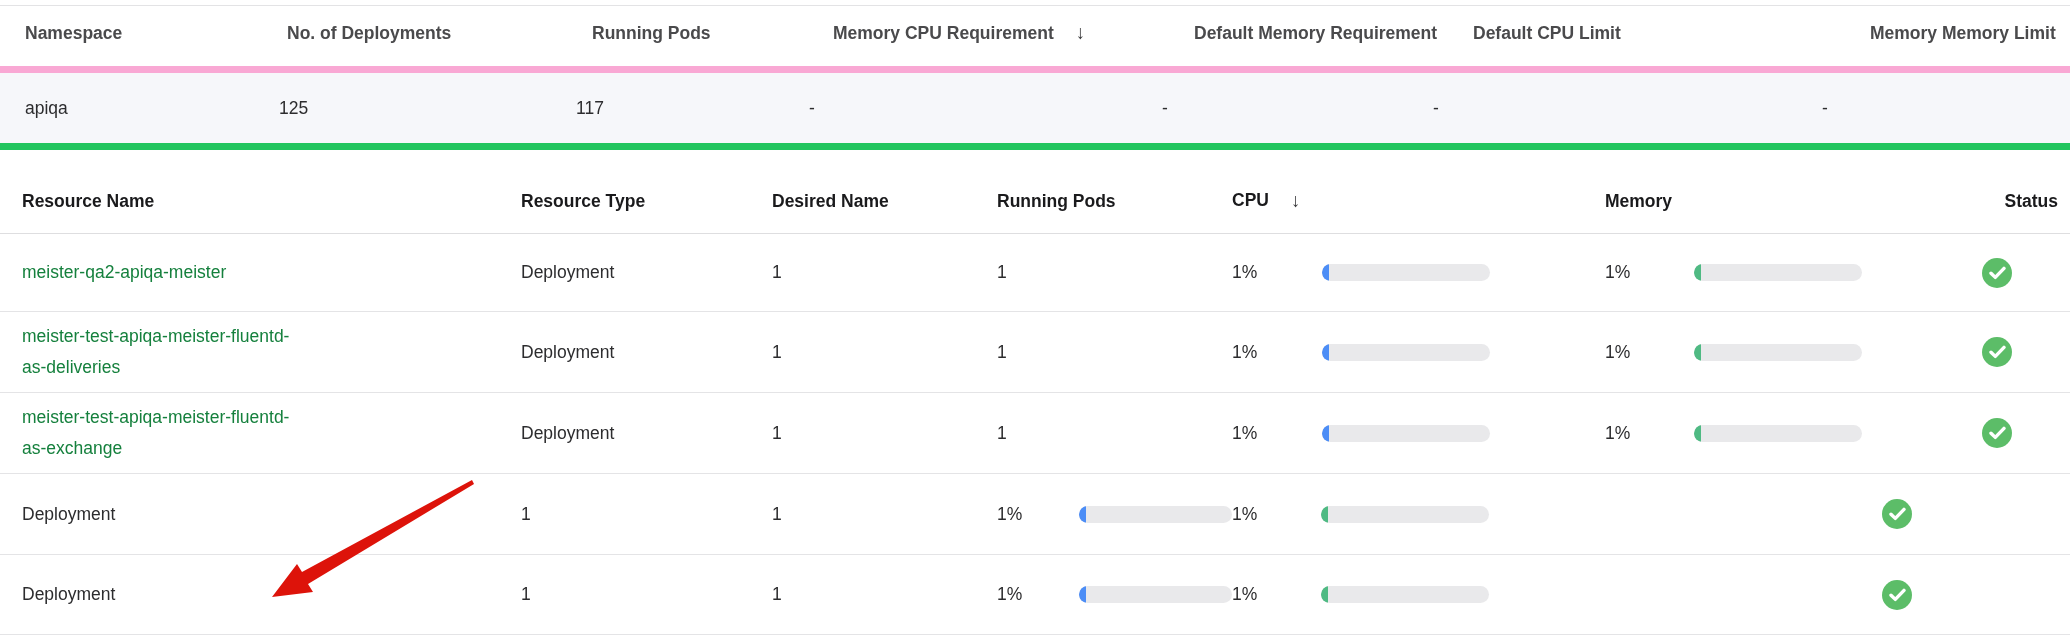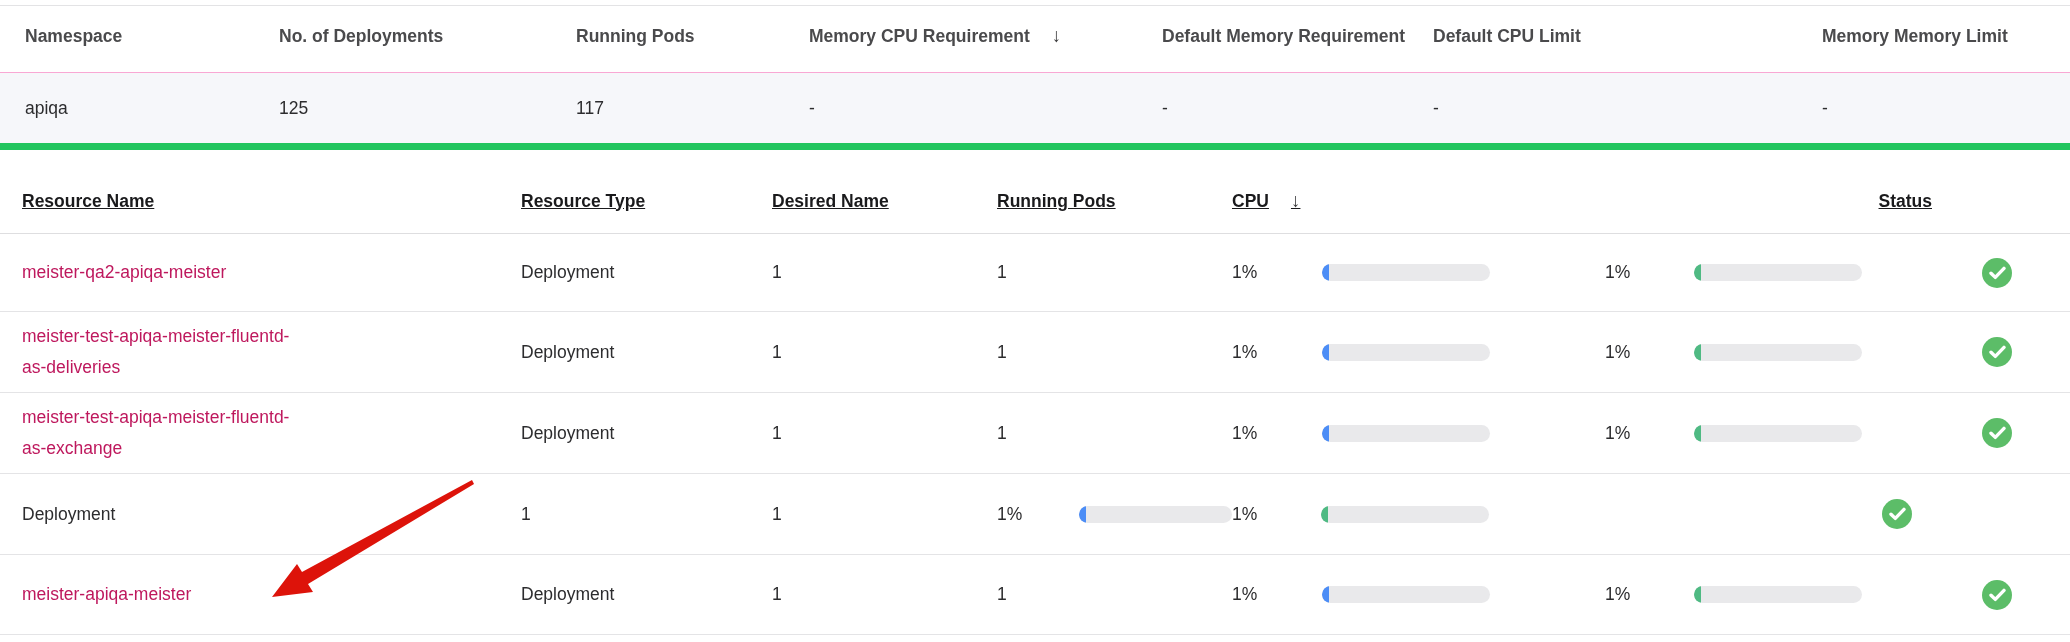--- a/index.html
+++ b/index.html
@@ -6,35 +6,35 @@
   html,body { background:#ffffff; }
   body {
     width:2070px; height:642px; position:relative; overflow:hidden;
     font-family:"Liberation Sans","DejaVu Sans",sans-serif;
     font-size:17.5px; color:#2c2c2e;
   }
   .page { position:absolute; inset:0; }
 
   
   .t1 { display:grid; grid-template-columns:254px 297px 233px 353px 271px 389px 1fr; padding-left:25px; align-items:center; }
-  .t1-header { height:68px; margin-top:5px; border-top:1px solid #e3e3e5; border-bottom:1px solid #f9a8d4; }
+  .t1-header { height:68px; margin-top:5px; border-top:1px solid #e3e3e5; border-bottom:7px solid #f9a8d4;gap:8px; }
   .t1-header .cell { color:#4a4a4c; font-weight:600; padding-bottom:6px; display:flex; align-items:center; }
   .t1-row { height:77px; background:#f6f7fa; border-bottom:7px solid #22c55e; }
 
   
   .t2 { display:grid; grid-template-columns:499px 251px 225px 235px 373px 365px 1fr; padding-left:22px; align-items:center; }
   .t2-header { margin-top:19px; height:65px; border-bottom:1px solid #dedee0; }
-  .t2-header .cell { color:#1a1a1c; font-weight:700; display:flex; align-items:flex-end;text-decoration:underline; }
+  .t2-header .cell { color:#1a1a1c; font-weight:700; display:flex; align-items:flex-start; }
   .t2-row { border-bottom:1px solid #e4e4e6; }
   .t2-row.h78 { height:78px; } .t2-row.h81 { height:81px; } .t2-row.h80 { height:80px; }
 
   .sort-arrow { font-size:19px; color:#3c3c3e; margin-left:22px; font-weight:400; }
-  .cell-right { text-align:right; padding-right:38px; display:block; }
-
-  a.res-link { color:#be185d; text-decoration:none; display:inline-block; width:285px; line-height:1.75; cursor:pointer; }
+  .cell-right { text-align:right; padding-right:12px; display:block; }
+
+  a.res-link { color:#15803d; text-decoration:none; display:inline-block; width:285px; line-height:1.75; cursor:pointer; }
 
   .metric { display:flex; align-items:center; }
   .metric .pct { width:90px; }
   .metric.mem .pct { width:89px; }
   .bar { width:168px; height:17px; background:#e9e9eb; border-radius:9px; overflow:hidden; position:relative; }
   .bar-fill { height:100%; border-radius:9px 0 0 9px; }
   .bar-fill.cpu { background:#4c8df6; }
   .bar-fill.mem { background:#4fba83; }
 
   .status-cell { display:flex; justify-content:flex-end; padding-right:58px; }
@@ -96,20 +96,23 @@
           <span>Desired Name</span>
         </div>
       <div class="cell">
           <span>Running Pods</span>
         </div>
       <div class="cell">
         <span>CPU</span>
         <span class="sort-arrow">↓</span>
       </div>
       <div class="cell">
+          <span>Memory</span>
+        </div>
+      <div class="cell">
           <span class="cell-right" style="width:100%">Status</span>
         </div>
     </div>
 
     <div class="t2 t2-row h78">
       <div class="cell"><a class="res-link">meister-qa2-apiqa-meister</a></div>
       <div class="cell">Deployment</div>
       <div class="cell">1</div>
       <div class="cell">1</div>
       <div class="metric">
@@ -204,21 +207,20 @@
       <div class="status-cell">
         <span class="check-badge">
           <svg width="17" height="14" viewBox="0 0 17 14">
               <path d="M2 7.2 L6.3 11.4 L15 2.4" fill="none" stroke="#ffffff" stroke-width="3.4" stroke-linecap="round" stroke-linejoin="round"></path>
             </svg>
         </span>
       </div>
     </div>
 
     <div class="t2 t2-row h80">
-      <div class="cell"><a class="res-link">meister-apiqa-meister</a></div>
       <div class="cell">Deployment</div>
       <div class="cell">1</div>
       <div class="cell">1</div>
       <div class="metric">
         <span class="pct">1%</span>
         <div class="bar">
             <div class="bar-fill cpu" style="width: max(1%, 7px);"></div>
           </div>
       </div>
       <div class="metric mem">

